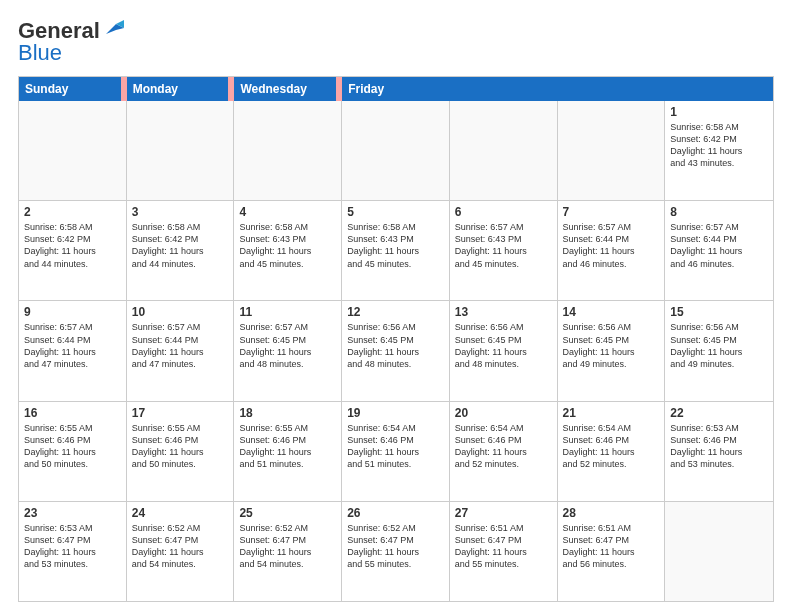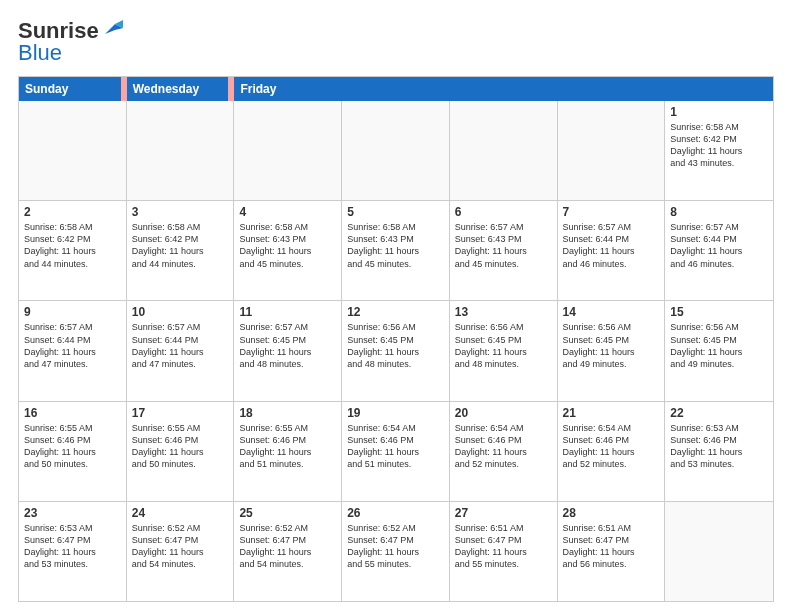--- a/index.html
+++ b/index.html
@@ -95,37 +95,38 @@
       line-height: 1.35;
     }
   </style>
 </head>
 <body>
 
 <div class="page">
   <div class="header">
     <div class="logo">
       <div style="display:flex;align-items:center;">
-        <span style="font-size:22px;font-weight:bold;color:#333;">Sunrise</span>
+        <span style="font-size:22px;font-weight:bold;color:#333;">General</span>
         <svg width="22" height="18" viewBox="0 0 22 18" style="margin-left:2px;margin-top:-4px;">
           <polygon points="4,14 14,4 22,8 14,10" fill="#1a6fc4"></polygon>
           <polygon points="14,4 22,0 22,8" fill="#2a9fd4"></polygon>
         </svg>
       </div>
       <span style="font-size:22px;font-weight:normal;color:#1a6fc4;margin-top:-4px;">Blue</span>
     </div>
     <div class="title-block">
       <div class="month-title"></div>
       <div class="location"></div>
     </div>
   </div>
 
   <div class="calendar">
     <div class="day-headers">
     <div class="day-header">Sunday</div>
+        <div class="day-header">Monday</div>
         <div class="day-header">Wednesday</div>
         <div class="day-header">Friday</div>
       </div>
     <div class="weeks">
     <div class="week-row">
           <div class="cell empty"></div>
           <div class="cell empty"></div>
           <div class="cell empty"></div>
           <div class="cell empty"></div>
           <div class="cell empty"></div>

